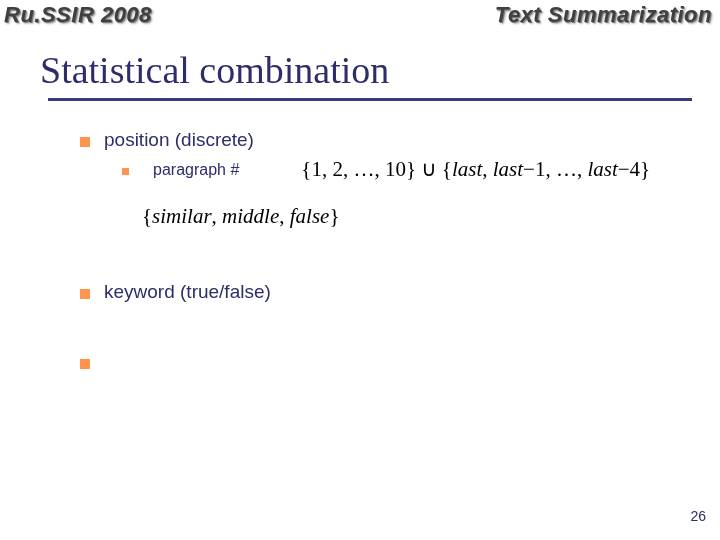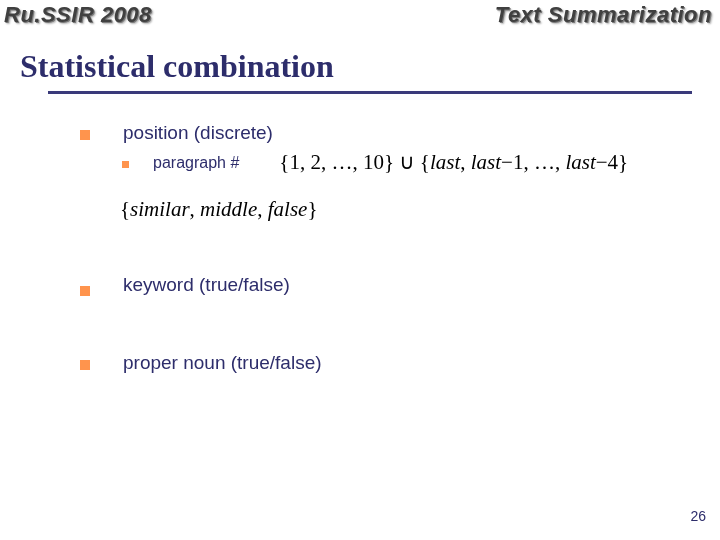--- a/index.html
+++ b/index.html
@@ -21,40 +21,39 @@
     font-family: "Comic Sans MS", cursive, sans-serif;
     font-weight: bold;
     font-style: italic;
     font-size: 22px;
     color: #404040;
     text-shadow: 1px 1px 0 #7a7a7a, 2px 2px 2px rgba(0,0,0,0.3);
     letter-spacing: 0.5px;
   }
   .title {
     font-family: "Times New Roman", Times, serif;
-    font-size: 32px;
+    font-size: 38px;
     color: #2d2d6b;
-    padding: 20px 0 6px 20px;
-    font-weight: bold;
+    padding: 20px 0 6px 40px;
+    font-weight: normal;
   }
   .title-rule {
     border: none;
     border-top: 3px solid #3a3a7a;
     margin: 0 28px 0 48px;
   }
   .content {
     padding: 28px 20px 0 80px;
     font-size: 19px;
     color: #2d2d6b;
   }
   .row {
     display: flex;
     align-items: flex-start;
     margin-bottom: 6px;
-    gap: 19px;
   }
   .bullet-lg {
     width: 10px;
     height: 10px;
     background: #ff944d;
     margin-top: 8px;
     margin-right: 14px;
     flex: 0 0 auto;
   }
   .bullet-sm {
@@ -77,21 +76,21 @@
     align-items: center;
     margin-bottom: 22px;
   }
   .sub-label {
     display: inline-block;
   }
   .formula {
     font-family: "Times New Roman", Times, serif;
     font-size: 21px;
     color: #000;
-    margin-left: 40px;
+    margin-left: 62px;
     white-space: nowrap;
   }
   .formula .it { font-style: italic; }
   .gap { height: 30px; }
   .pagenum {
     position: absolute;
     right: 14px;
     bottom: 16px;
     font-size: 14px;
     color: #2d2d6b;
@@ -123,28 +122,27 @@
     </div>
     <span class="formula">{1, 2, …, 10}&nbsp;∪&nbsp;{<span class="it">last</span>, <span class="it">last</span>−1, …, <span class="it">last</span>−4}</span>
   </div>
 
   <div class="sub-row">
     <span class="formula">{<span class="it">similar</span>, <span class="it">middle</span>, <span class="it">false</span>}</span>
   </div>
 
   <div class="gap"></div>
 
-  <div class="row" style="align-items:flex-end;margin-bottom:26px;">
+  <div class="row" style="align-items:flex-start;margin-bottom:18px;">
     <span class="bullet-lg"></span>
     <span>keyword (true/false)</span>
   </div>
 
   <div class="gap"></div>
 
   <div class="row">
     <span class="bullet-lg"></span>
-    <span>proper noun (true/false)</span>
   </div>
 
 
 </div>
 
 <div class="pagenum">26</div>
 
 </body></html>

